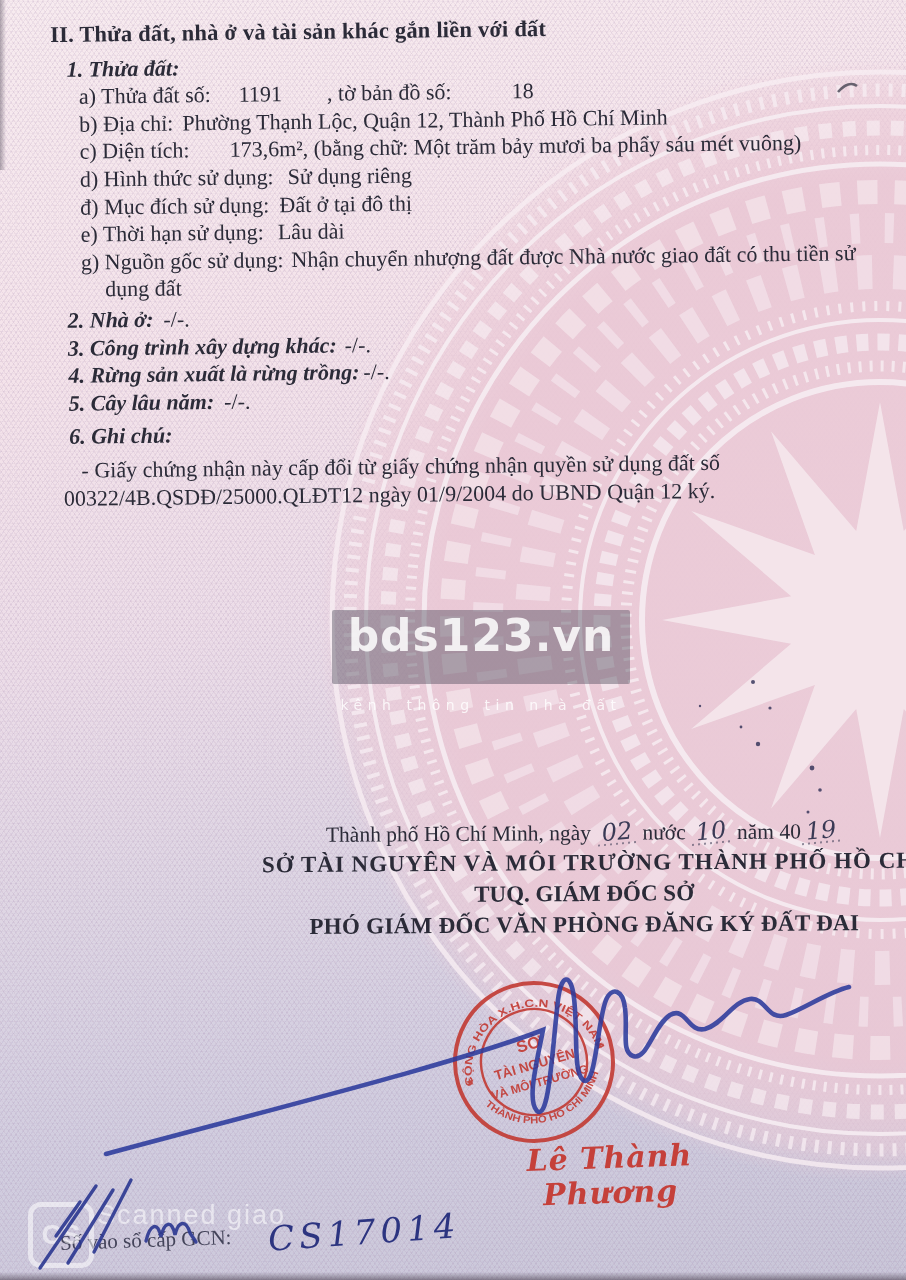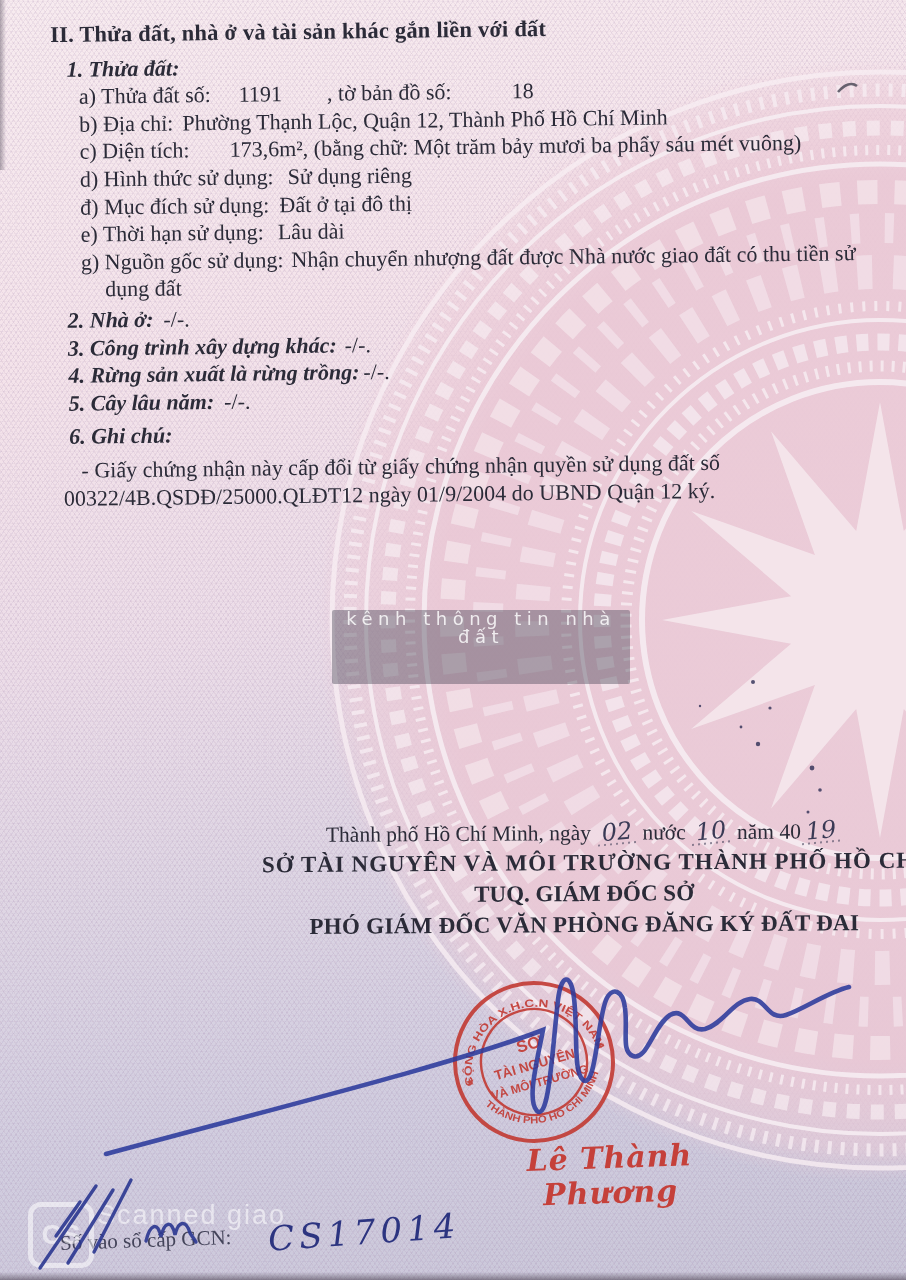--- a/index.html
+++ b/index.html
@@ -17,21 +17,21 @@
   }
   .emblem{position:absolute; left:310px; top:50px; width:1140px; height:1140px; z-index:1;}
   .marks{position:absolute; inset:0; width:906px; height:1280px; z-index:3; pointer-events:none;}
 
   
   .bds{position:absolute; left:332px; top:610px; width:298px; height:74px; z-index:3;
        background:rgba(72,70,86,.42); border-radius:2px; text-align:center;
        font-family:"DejaVu Sans", sans-serif;}
   .bds .brand{font-size:44px; font-weight:bold; line-height:46px; margin-top:3px;
        color:rgba(255,255,255,.85); letter-spacing:1px;}
-  .bds .tag{font-size:18px; letter-spacing:5.5px; color:rgba(255,255,255,.82); line-height:18px;}
+  .bds .tag{font-size:14px; letter-spacing:5.5px; color:rgba(255,255,255,.82); line-height:18px;margin-top:37px;}
 
   
   .docblock{position:absolute; left:50px; top:21px; width:846px; z-index:4;
       transform:rotate(-0.7deg); transform-origin:0 0;
       font-size:22px; line-height:27.6px; white-space:nowrap;}
   .docblock .ln{display:block;}
   .t-title{font-weight:bold; font-size:22.5px; letter-spacing:.2px;}
   .bi{font-weight:bold; font-style:italic;}
   .sp{display:inline-block;}
   .b{font-weight:normal;margin-top:8px;}
@@ -116,20 +116,21 @@
       <circle cx="741" cy="727" r="1.4"></circle>
         <circle cx="758" cy="744" r="2.2"></circle>
       <circle cx="700" cy="706" r="1.2"></circle>
         <circle cx="812" cy="768" r="2.4"></circle>
       <circle cx="820" cy="790" r="1.8"></circle>
         <circle cx="808" cy="812" r="1.5"></circle>
     </g>
   </svg>
 
   <div class="bds">
+    <div class="brand">bds123.vn</div>
     <div class="tag">kênh thông tin nhà đất</div>
   </div>
 
   <div class="docblock">
     <span class="ln t-title">II. Thửa đất, nhà ở và tài sản khác gắn liền với đất</span>
     <span class="ln bi ml16" style="margin-top:7px;">1. Thửa đất:</span>
 
     <span class="ln ml28">
       <span>a) Thửa đất số:</span><span class="sp" style="width:28px;"></span><span class="b">1191</span><span class="sp" style="width:45px;"></span><span>, tờ bản đồ số:</span><span class="sp" style="width:60px;"></span><span class="b">18</span>
     </span>

